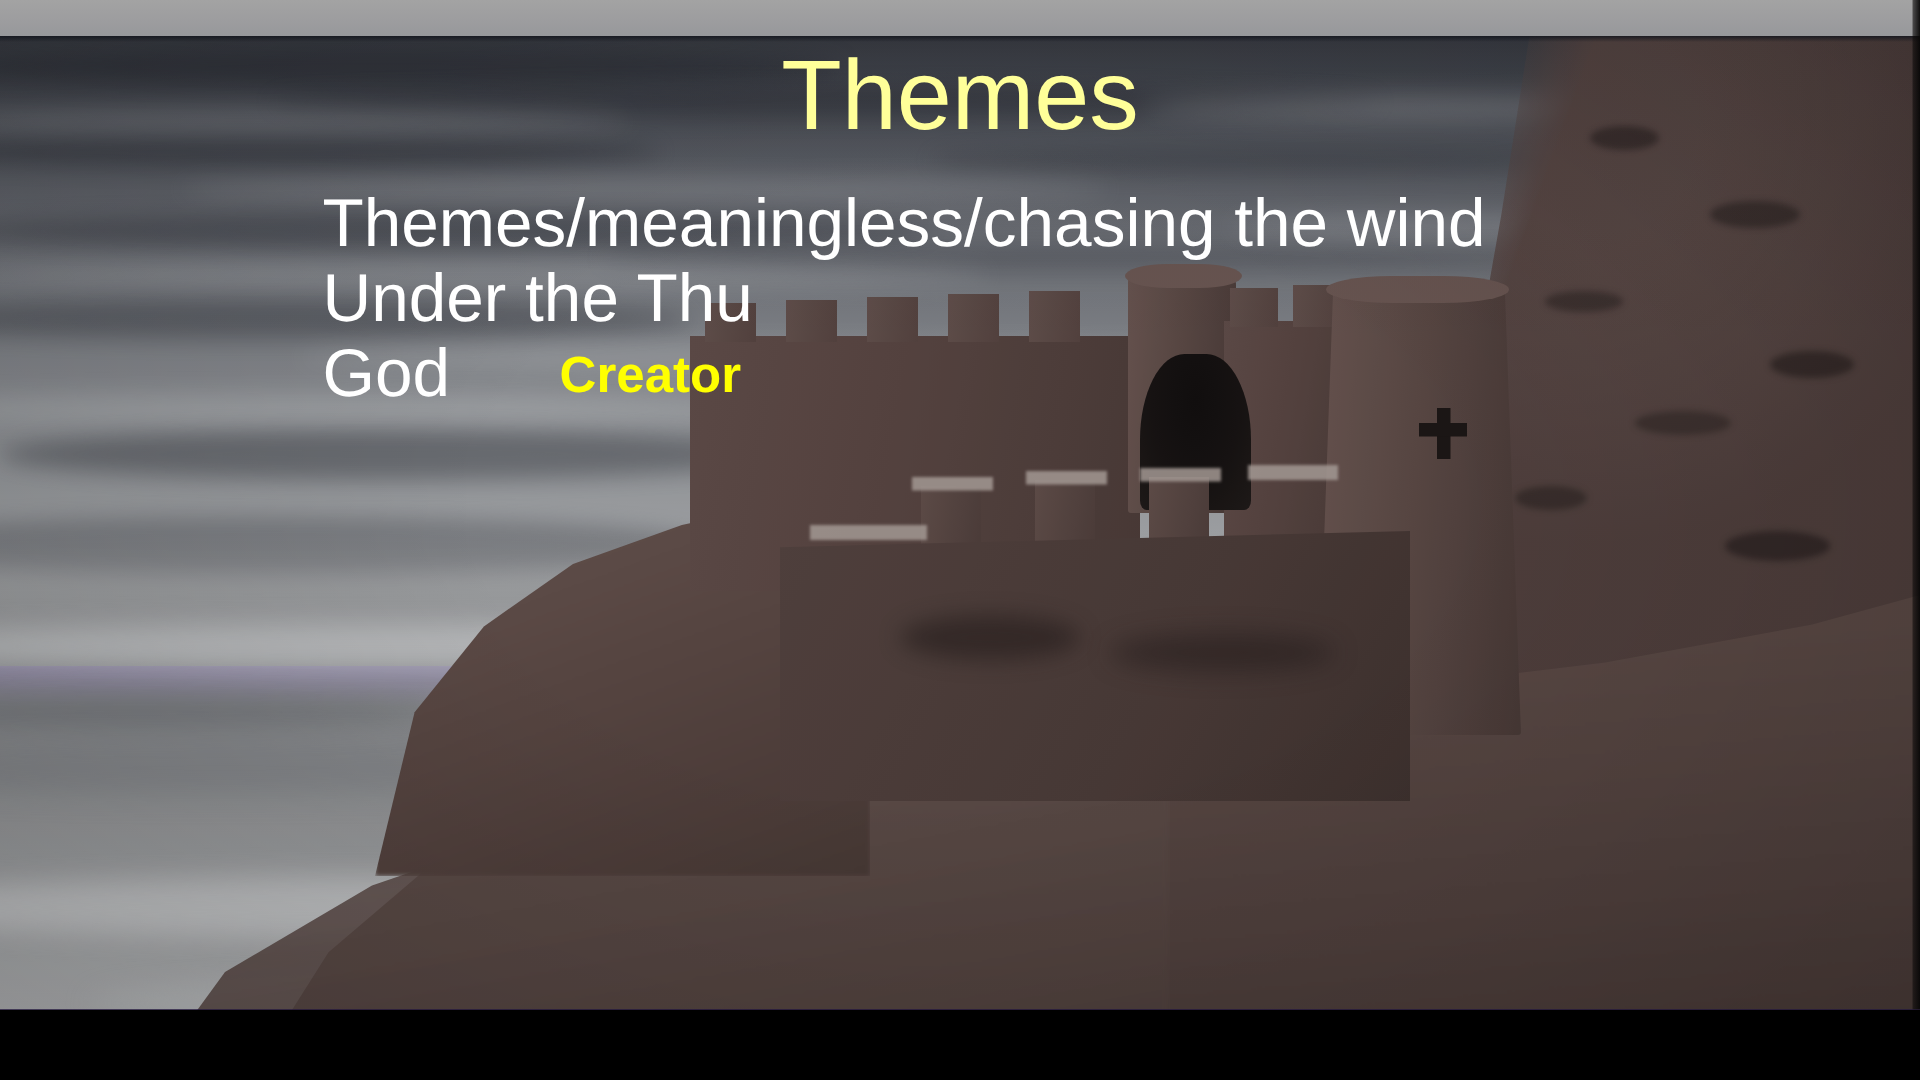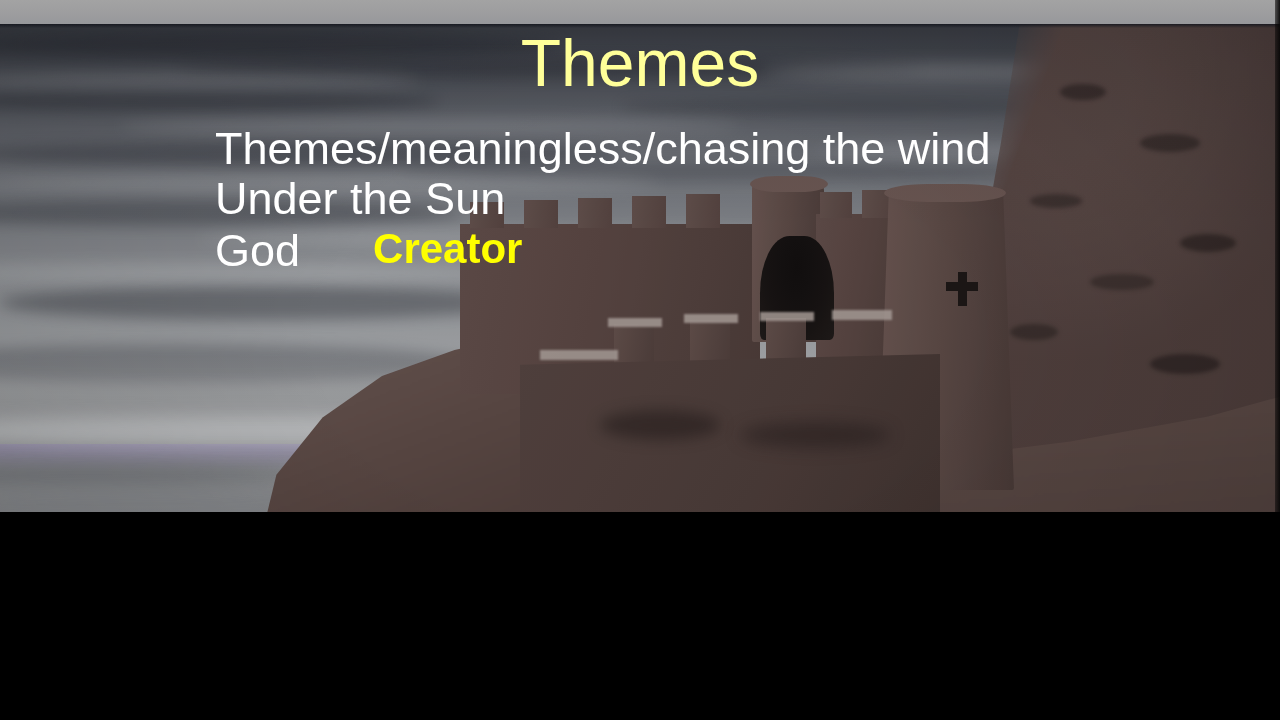--- a/index.html
+++ b/index.html
@@ -8,21 +8,21 @@
     padding: 0;
     background: #000;
   }
   body {
     font-family: "Liberation Sans", sans-serif;
   }
 
   #slide {
     position: relative;
     width: 1280px;
-    height: 512px;
+    height: 673px;
     overflow: hidden;
     background: #8b5cf6;
   }
 
   
   #top-band {
     position: absolute;
     left: 0; top: 0;
     width: 1280px;
     height: 24px;
@@ -235,21 +235,21 @@
     height: 50px;
     line-height: 50px;
     font-size: 45px;
     font-weight: 400;
     color: #ffffff;
     white-space: nowrap;
   }
   .accent-word {
     display: inline-block;
     margin-left: 73px;
-    font-size: 42px;
+    font-size: 34px;
     font-weight: bold;
     color: #ffff00;
     vertical-align: 3px;
   }
 </style>
 </head>
 <body>
 
 <div id="slide">
 
@@ -350,21 +350,21 @@
 
     <div id="slide-title">Themes</div>
 
     <div id="body-block">
 
       <div class="body-line">
         <span>Themes/meaningless/chasing the wind</span>
       </div>
 
       <div class="body-line">
-        <span>Under the Sun</span>
+        <span>Under the Thu</span>
       </div>
 
       <div class="body-line">
         <span>God</span><span class="accent-word">Creator</span>
       </div>
 
     </div>
   </div>
 
 </div>

